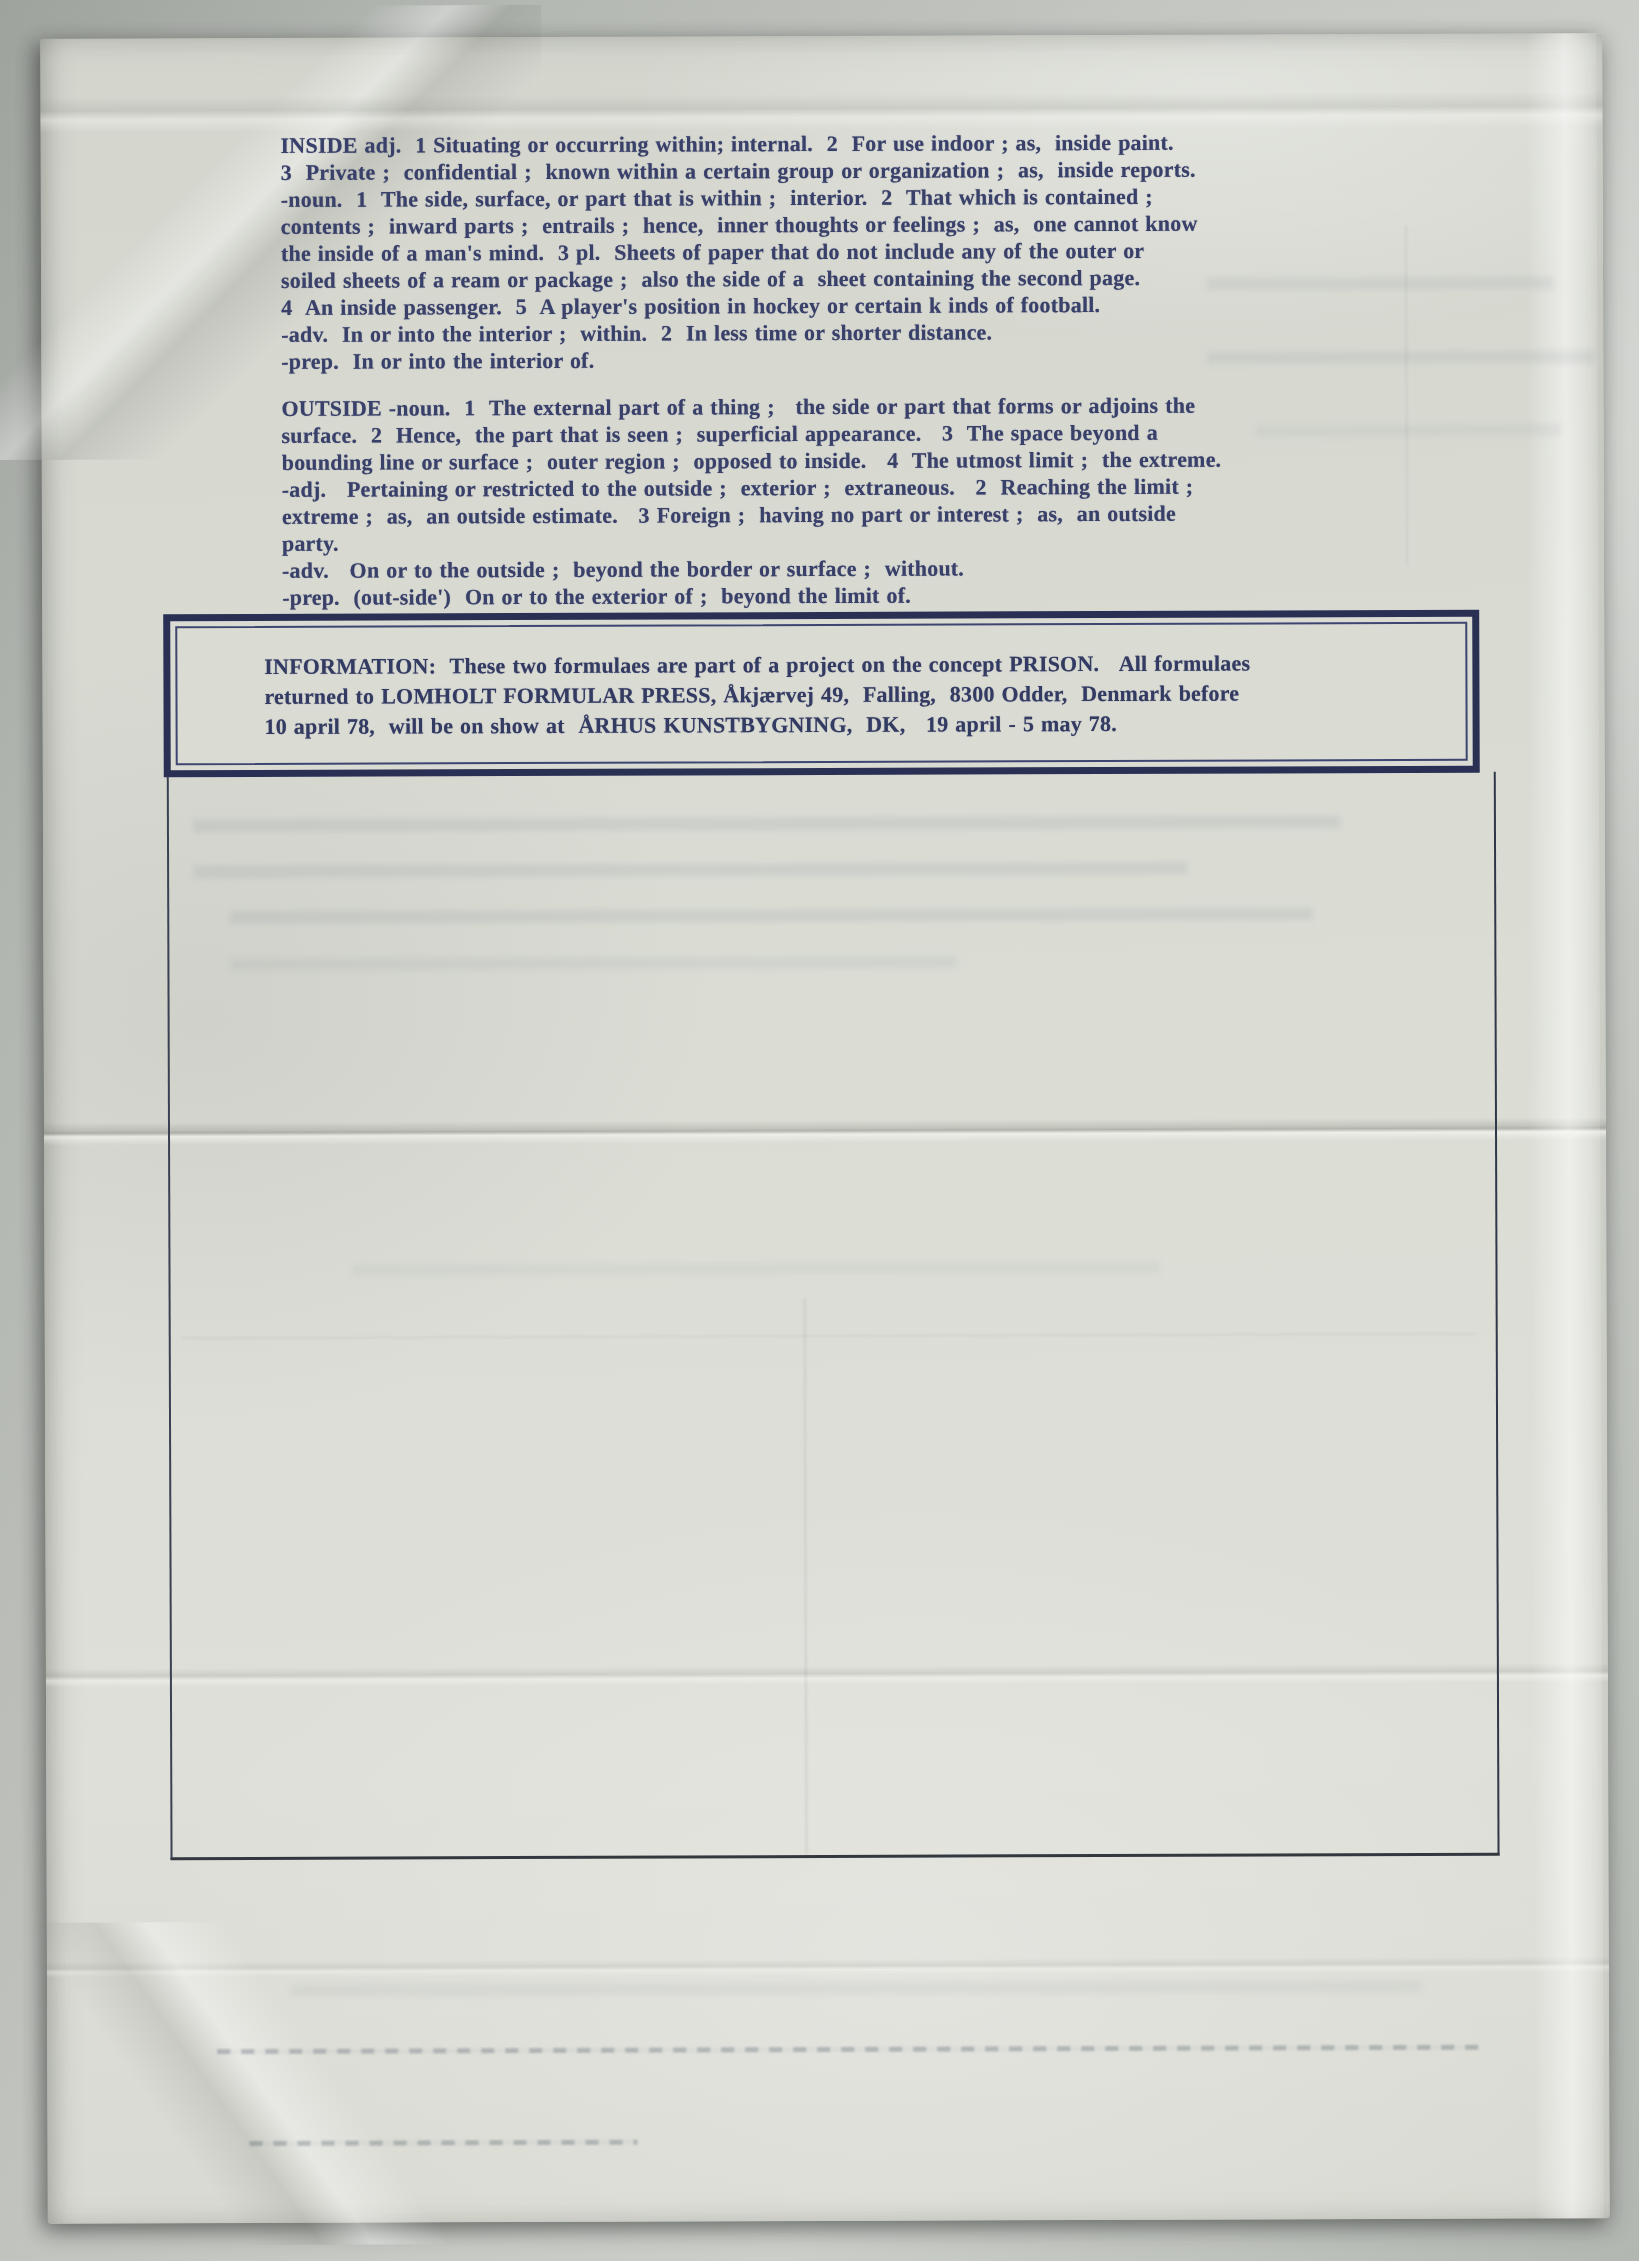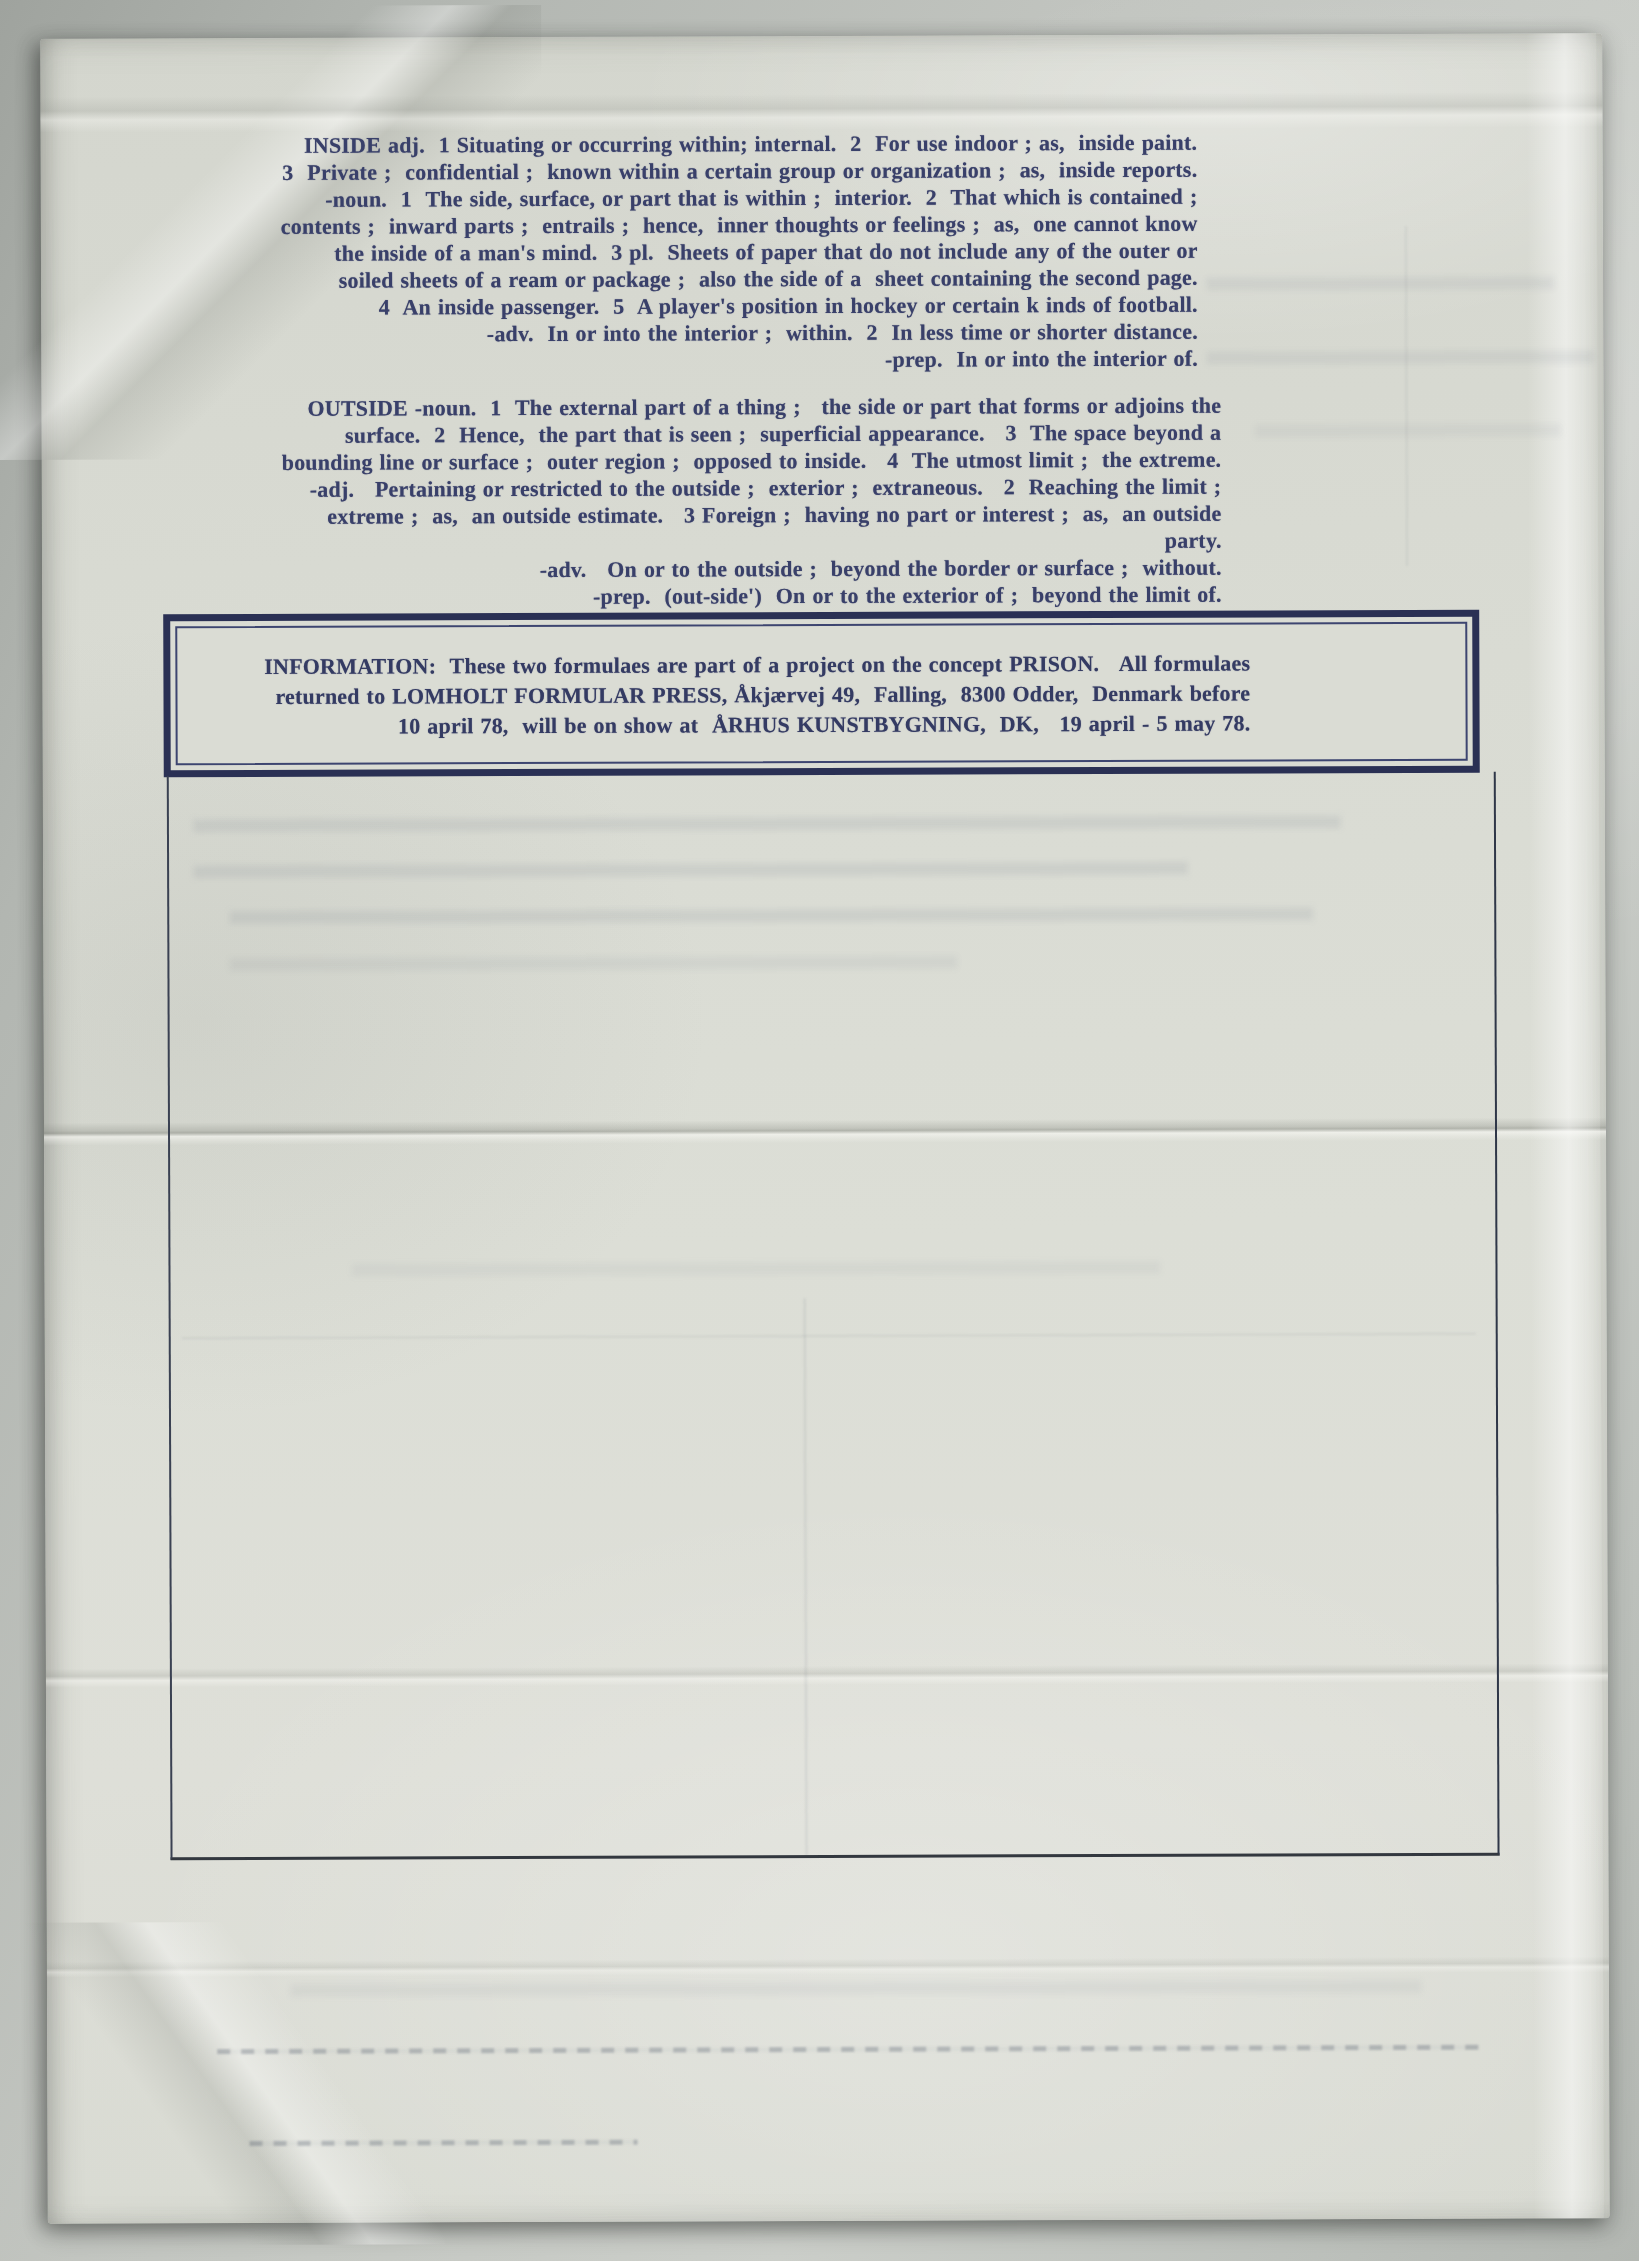--- a/index.html
+++ b/index.html
@@ -6,21 +6,20 @@
   html, body { margin: 0; padding: 0; overflow: hidden; }
   body {
     width: 1639px; height: 2261px;
     font-family: "Liberation Serif", serif;
   }
   .scene {
     position: relative; width: 1639px; height: 2261px;
     background:
       radial-gradient(1132px 728px at 85% 20%, rgba(255,255,255,0.22), transparent 70%),
       linear-gradient(115deg, #9fa39e 0%, #b2b6b1 16%, #c2c5c0 42%, #cbcec9 68%, #bcc0bb 88%, #b3b7b2 100%);
-    text-align: right;
   }
   .paper {
     position: absolute; left: 44px; top: 36px; width: 1562px; height: 2185px;
     border-radius: 4px;
     transform: rotate(-0.2deg);
     background:
       radial-gradient(970px 404px at 75% 3%, rgba(255,255,255,0.32), transparent 60%),
       radial-gradient(728px 566px at 10% 45%, rgba(148,152,145,0.16), transparent 70%),
       radial-gradient(1213px 728px at 55% 88%, rgba(255,255,255,0.22), transparent 65%),
       linear-gradient(178deg, #d4d6ce 0%, #d9dbd3 30%, #dcded6 55%, #dedfd8 78%, #d8dad2 100%);

